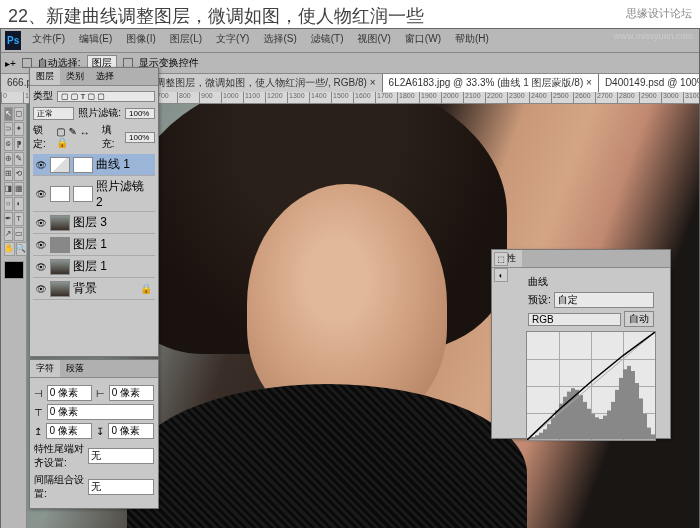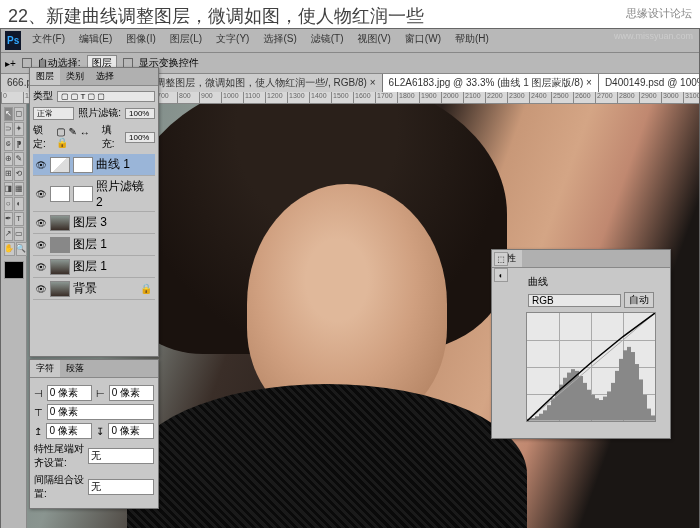--- a/index.html
+++ b/index.html
@@ -297,20 +297,24 @@
     <div class="props-body">
       <div class="side-icons">
         <div class="si">⬚</div>
         <div class="si">◐</div>
       </div>
       <div style="margin-left:20px">
         <div class="props-ctrl">
             <span>曲线</span>
           </div>
         <div class="props-ctrl">
+          <span>预设:</span>
+          <span class="sel">自定</span>
+        </div>
+        <div class="props-ctrl">
           <span class="sel">RGB</span>
           <span class="btn">自动</span>
         </div>
         <div class="curves-area">
           <div class="curve-grid">
             <div class="gl gh" style="top:25%"></div>
               <div class="gl gh" style="top:50%"></div>
               <div class="gl gh" style="top:75%"></div>
             <div class="gl gv" style="left:25%"></div>
               <div class="gl gv" style="left:50%"></div>

